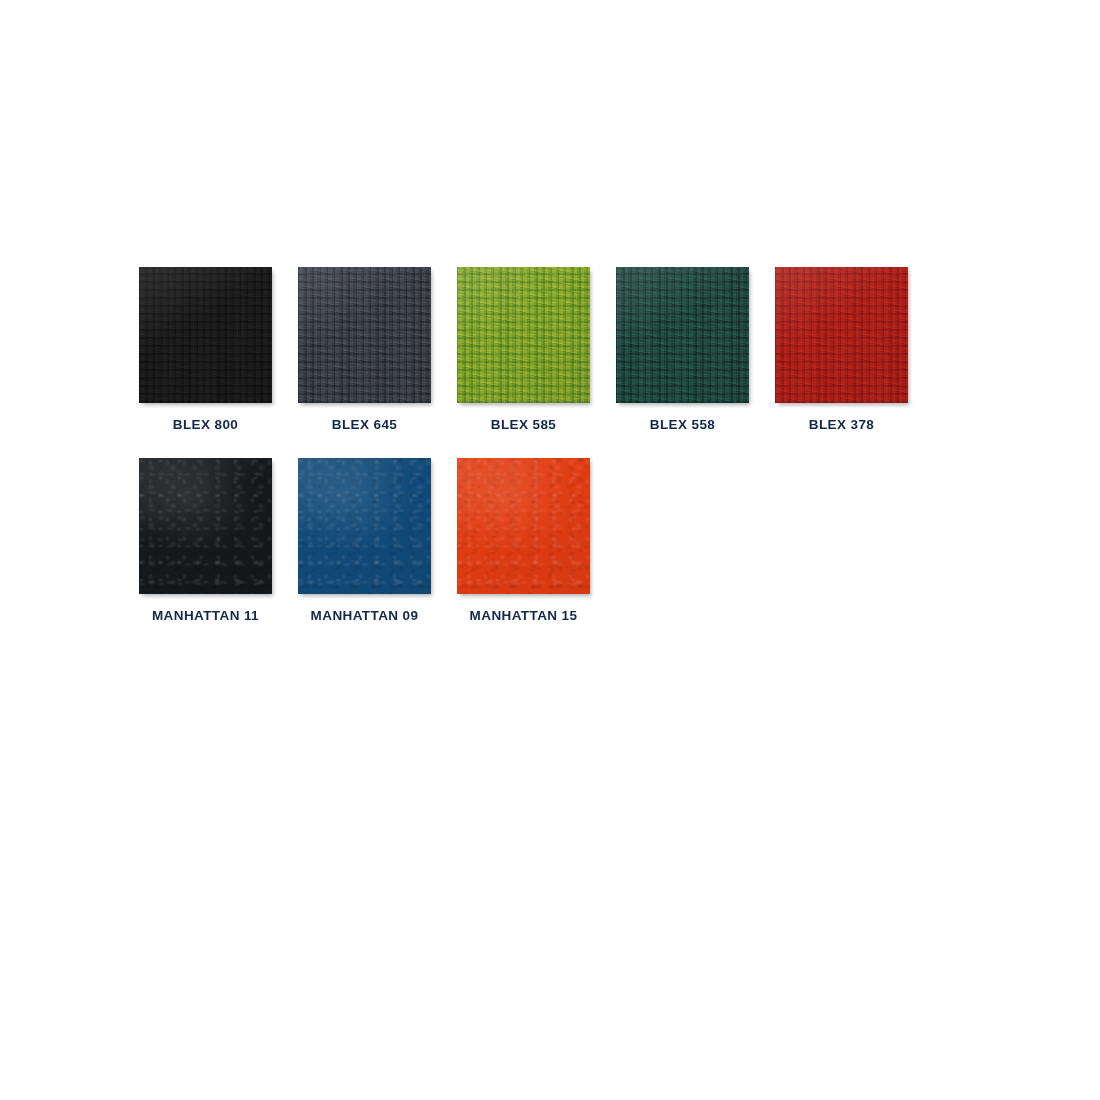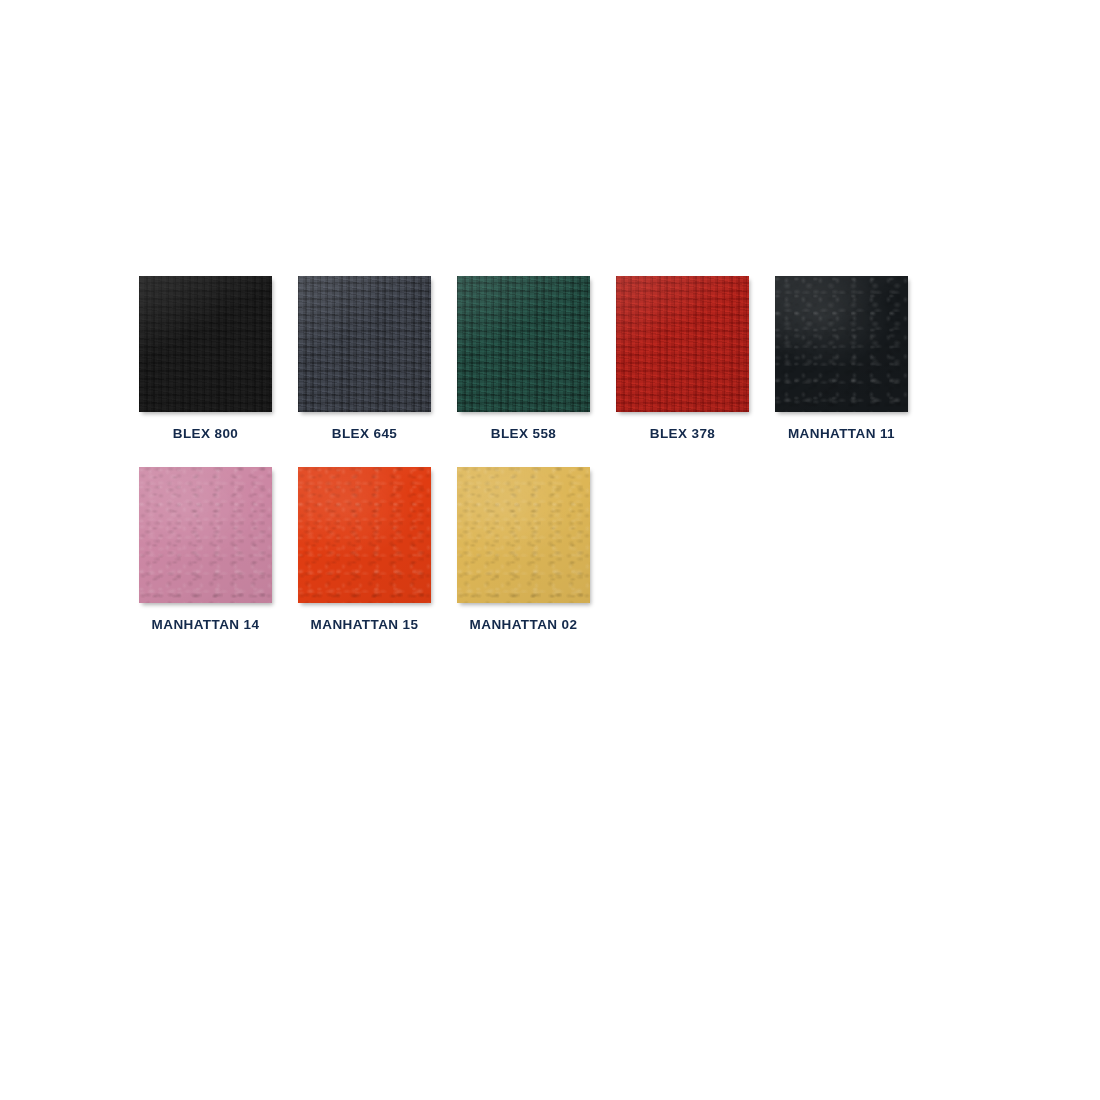--- a/index.html
+++ b/index.html
@@ -20,21 +20,21 @@
     position: relative;
     width: 1100px;
     height: 1100px;
     background: #ffffff;
   }
 
   
   .swatch-grid {
     position: absolute;
     left: 139px;
-    top: 276px;
+    top: 267px;
     width: 832px;
     display: grid;
     grid-template-columns: repeat(5, 133px);
     grid-column-gap: 40px;
     grid-row-gap: 55px;
     gap: 26px;
   }
 
   .swatch-cell {
     width: 133px;
@@ -161,20 +161,27 @@
         <div class="swatch-label">BLEX 800</div>
       </div>
       <div class="swatch-cell">
         <div class="swatch-chip" style="background-color: rgb(59, 63, 72);">
           <div class="tex tex-mesh"></div>
           <div class="sheen"></div>
         </div>
         <div class="swatch-label">BLEX 645</div>
       </div>
       <div class="swatch-cell">
+        <div class="swatch-chip" style="background-color: rgb(130, 162, 44);">
+          <div class="tex tex-mesh"></div>
+          <div class="sheen"></div>
+        </div>
+        <div class="swatch-label">BLEX 585</div>
+      </div>
+      <div class="swatch-cell">
         <div class="swatch-chip" style="background-color: rgb(33, 73, 63);">
           <div class="tex tex-mesh"></div>
           <div class="sheen"></div>
         </div>
         <div class="swatch-label">BLEX 558</div>
       </div>
       <div class="swatch-cell">
         <div class="swatch-chip" style="background-color: rgb(171, 32, 25);">
           <div class="tex tex-mesh"></div>
           <div class="sheen"></div>
@@ -182,34 +189,27 @@
         <div class="swatch-label">BLEX 378</div>
       </div>
       <div class="swatch-cell">
         <div class="swatch-chip" style="background-color: rgb(21, 25, 28);">
           <div class="tex tex-leather"></div>
           <div class="sheen"></div>
         </div>
         <div class="swatch-label">MANHATTAN 11</div>
       </div>
       <div class="swatch-cell">
-        <div class="swatch-chip" style="background-color: rgb(204, 135, 164);">
+        <div class="swatch-chip" style="background-color: rgb(17, 74, 120);">
           <div class="tex tex-leather"></div>
           <div class="sheen"></div>
         </div>
-        <div class="swatch-label">MANHATTAN 14</div>
+        <div class="swatch-label">MANHATTAN 09</div>
       </div>
       <div class="swatch-cell">
         <div class="swatch-chip" style="background-color: rgb(224, 60, 18);">
           <div class="tex tex-leather"></div>
           <div class="sheen"></div>
         </div>
         <div class="swatch-label">MANHATTAN 15</div>
       </div>
-      <div class="swatch-cell">
-        <div class="swatch-chip" style="background-color: rgb(221, 182, 86);">
-          <div class="tex tex-leather"></div>
-          <div class="sheen"></div>
-        </div>
-        <div class="swatch-label">MANHATTAN 02</div>
-      </div>
     </div>
 </div>
 
 </body></html>

